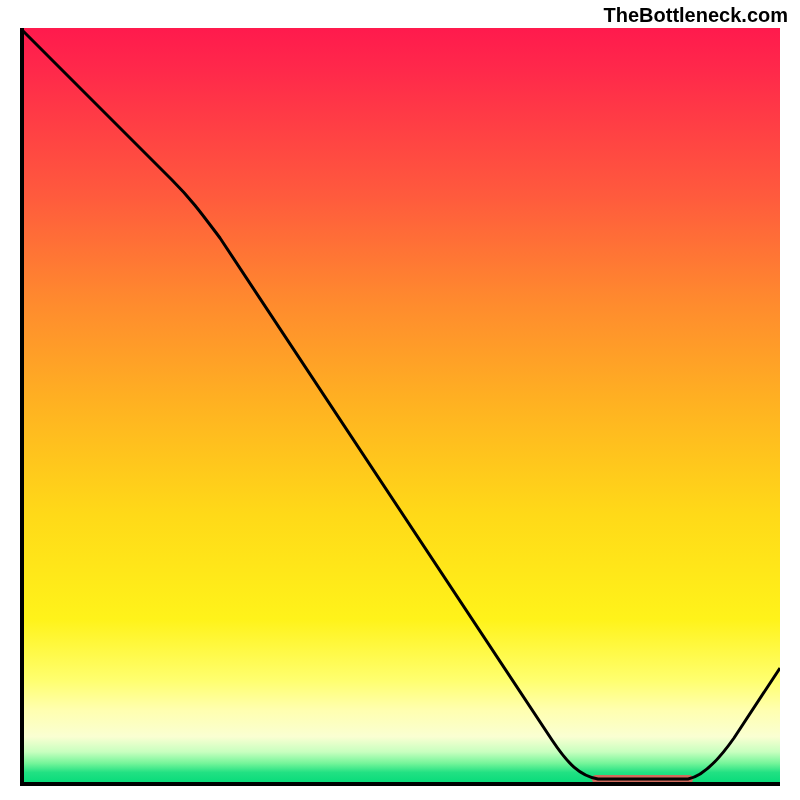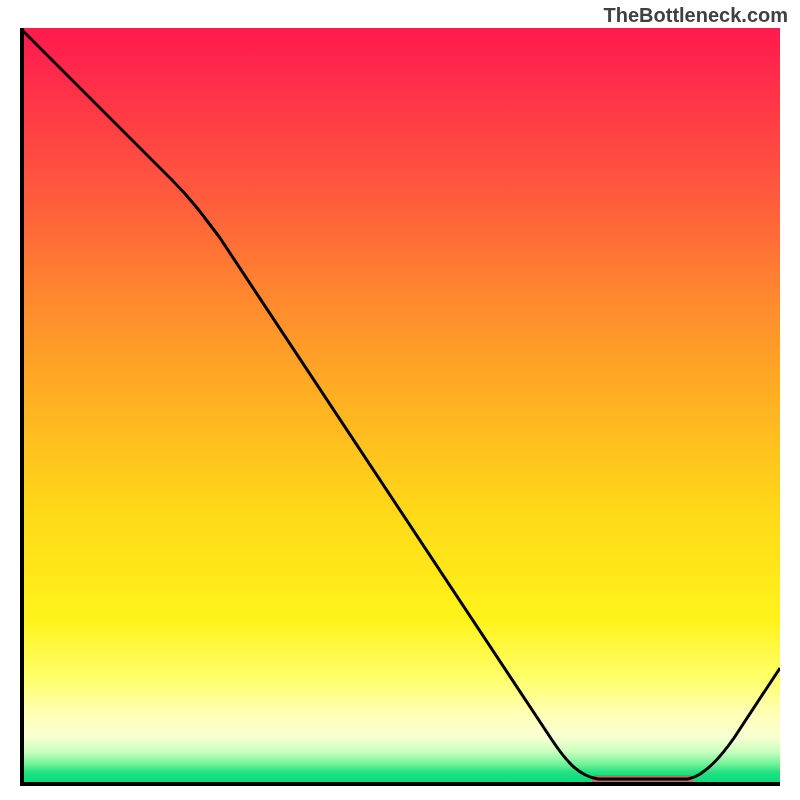--- a/index.html
+++ b/index.html
@@ -15,21 +15,21 @@
     position: relative;
     width: 800px;
     height: 800px;
   }
   .watermark {
     position: absolute;
     top: 4px;
     right: 12px;
     font-size: 20px;
     font-weight: bold;
-    color: #404040;
+    color: #000000;
     z-index: 10;
   }
   .plot-outer {
     position: absolute;
     left: 20px;
     top: 28px;
     width: 760px;
     height: 758px;
     background: #ffffff;
   }

